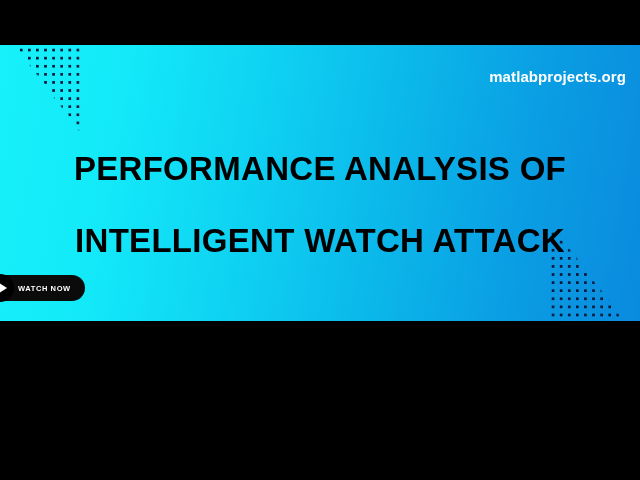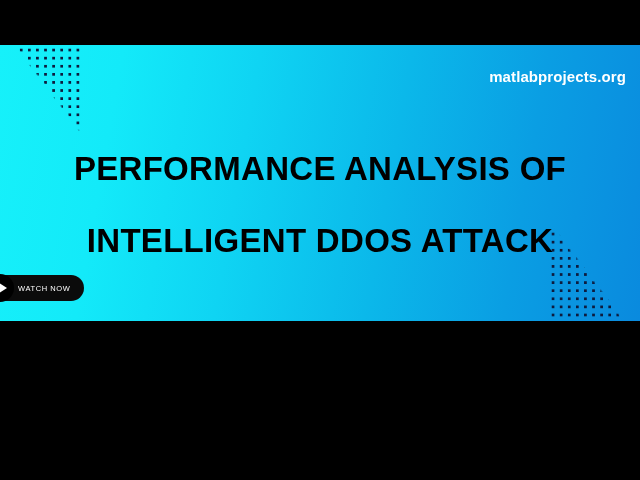--- a/index.html
+++ b/index.html
@@ -113,21 +113,21 @@
     padding: 0 14px 0 34px;
     display: flex;
     align-items: center;
     background: #0b0b0b;
     border-radius: 13px;
     z-index: 25;
   }
   #watch-now-label {
     color: #ffffff;
     font-size: 7.5px;
-    font-weight: normal;
+    font-weight: bold;
     letter-spacing: 0.6px;
     white-space: nowrap;
   }
   #play-icon {
     position: absolute;
     left: 2px;
     top: -1px;
     width: 28px;
     height: 28px;
     border-radius: 50%;
@@ -154,21 +154,21 @@
 
   <div id="slide">
 
     <div class="dots" id="dots-top-left"></div>
     <div class="dots" id="dots-bottom-right"></div>
 
     <div id="watermark">matlabprojects.org</div>
 
     <div id="title-block">
       <div class="title-line">PERFORMANCE ANALYSIS OF</div>
-      <div class="title-line">INTELLIGENT DDOS ATTACK</div>
+      <div class="title-line">INTELLIGENT WATCH ATTACK</div>
     </div>
 
     <div id="watch-now-badge">
       <div id="play-icon">
         <div class="tri"></div>
       </div>
       <span id="watch-now-label">WATCH NOW</span>
     </div>
 
   </div>

